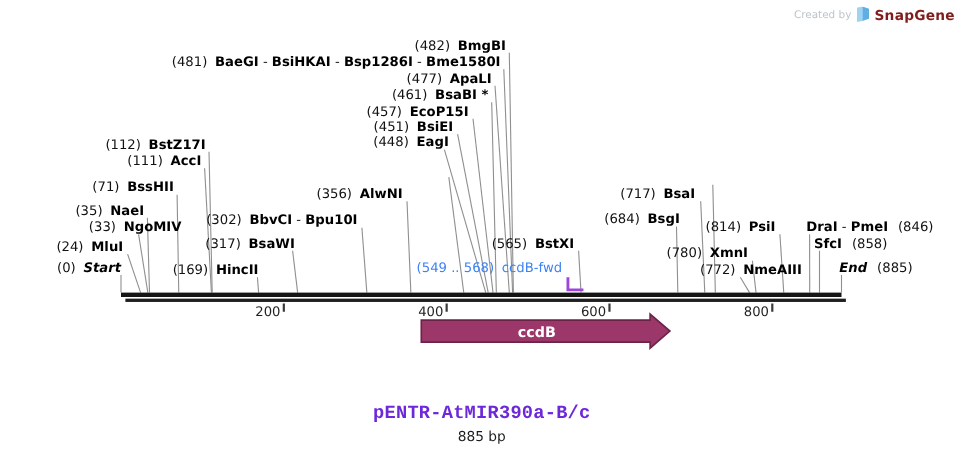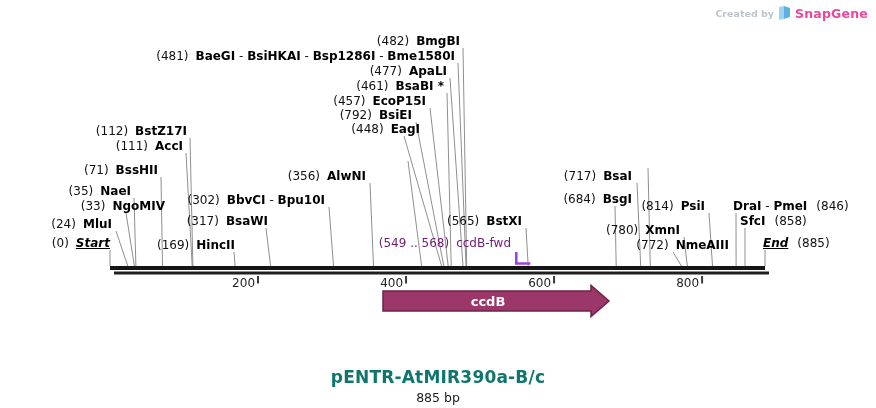--- a/index.html
+++ b/index.html
@@ -1,45 +1,45 @@
 <!DOCTYPE html>
 <html><head>
 <meta charset="utf-8">
 <style>
   html,body{margin:0;padding:0;background:#ffffff;}
   body{width:876px;height:408px;font-family:"DejaVu Sans","Liberation Sans",sans-serif;}
   #stage{position:relative;width:876px;height:408px;overflow:hidden;background:#fff;}
 
   
   #brand{position:absolute;top:6px;right:8px;display:flex;align-items:center;gap:5px;}
-  .created-by{font-size:9.5px;color:#bdc5cd;font-weight:bold;}
-  .snapgene{font-size:12.5px;color:#ec4899;font-weight:600;letter-spacing:.2px;}
+  .created-by{font-size:9.5px;color:#bdc5cd;}
+  .snapgene{font-size:12.5px;color:#7f1d1d;font-weight:600;letter-spacing:.2px;}
 
   
   #labels{position:absolute;left:0;top:0;width:876px;height:408px;pointer-events:none;}
   .site{position:absolute;white-space:nowrap;font-size:12px;color:#000;line-height:13px;pointer-events:auto;}
   .site.end{transform:translateX(-100%);}
   .site .num{font-weight:400;color:#111;}
   .site .num-left{margin-right:7px;}
   .site .num-right{margin-left:9px;}
   .site .name{font-weight:700;color:#000;}
   .site .sep{font-weight:400;color:#222;}
-  .site.italic .name{font-style:italic;text-decoration:underline;}
+  .site.italic .name{font-style:italic;}
 
   .primer-label{position:absolute;white-space:nowrap;font-size:12px;line-height:13px;transform:translateX(-100%);}
   .primer-label .pname{margin-left:7px;}
 
   .ruler-num{position:absolute;font-size:12px;color:#1f1f1f;line-height:13px;transform:translateX(-100%);}
 
   #map-svg{position:absolute;left:0;top:0;}
   .conn{stroke:#8f8f8f;stroke-width:1;}
   .tickline{stroke:#3a3a3a;stroke-width:2;}
 
   #title-block{position:absolute;left:0;width:876px;top:367px;text-align:center;}
-  .map-title{font-size:17px;font-weight:700;color:#0f766e;letter-spacing:.2px;}
+  .map-title{font-size:17px;font-weight:700;color:#6d28d9;letter-spacing:.2px;font-family:Liberation Mono, monospace;}
   .map-bp{font-size:12.5px;color:#1c1c1c;margin-top:3px;}
 </style>
 </head>
 <body>
 
 <div id="stage">
 
   <div id="brand">
     <span class="created-by">Created by</span>
     <svg width="11" height="15" viewBox="0 0 11 15">
@@ -102,43 +102,43 @@
       <div class="site end" style="left: 112px; top: 218px;"><span class="num num-left">(24)</span><span class="name">MluI</span></div>
       <div class="site end" style="left: 122px; top: 200px; margin-left: 43px;"><span class="num num-left">(33)</span><span class="name">NgoMIV</span></div>
       <div class="site end" style="left: 131px; top: 185px;"><span class="num num-left">(35)</span><span class="name">NaeI</span></div>
       <div class="site end" style="left: 158px; top: 164px;"><span class="num num-left">(71)</span><span class="name">BssHII</span></div>
       <div class="site end" style="left: 183px; top: 140px;"><span class="num num-left">(111)</span><span class="name">AccI</span></div>
       <div class="site end" style="left: 187px; top: 125px;"><span class="num num-left">(112)</span><span class="name">BstZ17I</span></div>
       <div class="site end" style="left: 235px; top: 239px;"><span class="num num-left">(169)</span><span class="name">HincII</span></div>
       <div class="site end" style="left: 268px; top: 215px;"><span class="num num-left">(317)</span><span class="name">BsaWI</span></div>
       <div class="site end" style="left: 325px; top: 194px;"><span class="num num-left">(302)</span><span class="name">BbvCI</span><span class="sep">&nbsp;-&nbsp;</span><span class="name">Bpu10I</span></div>
       <div class="site end" style="left: 366px; top: 170px;"><span class="num num-left">(356)</span><span class="name">AlwNI</span></div>
-      <div class="site end" style="left: 420px; top: 123px;"><span class="num num-left">(448)</span><span class="name">EagI</span></div>
-      <div class="site end" style="left: 412px; top: 109px;"><span class="num num-left">(792)</span><span class="name">BsiEI</span></div>
+      <div class="site end" style="left: 408px; top: 123px;"><span class="num num-left">(448)</span><span class="name">EagI</span></div>
+      <div class="site end" style="left: 412px; top: 109px;"><span class="num num-left">(451)</span><span class="name">BsiEI</span></div>
       <div class="site end" style="left: 426px; top: 95px;"><span class="num num-left">(457)</span><span class="name">EcoP15I</span></div>
       <div class="site end" style="left: 444px; top: 80px;"><span class="num num-left">(461)</span><span class="name">BsaBI *</span></div>
       <div class="site end" style="left: 447px; top: 65px;"><span class="num num-left">(477)</span><span class="name">ApaLI</span></div>
       <div class="site end" style="left: 455px; top: 50px;"><span class="num num-left">(481)</span><span class="name">BaeGI</span><span class="sep">&nbsp;-&nbsp;</span><span class="name">BsiHKAI</span><span class="sep">&nbsp;-&nbsp;</span><span class="name">Bsp1286I</span><span class="sep">&nbsp;-&nbsp;</span><span class="name">Bme1580I</span></div>
       <div class="site end" style="left: 460px; top: 35px;"><span class="num num-left">(482)</span><span class="name">BmgBI</span></div>
       <div class="site end" style="left: 522px; top: 215px;"><span class="num num-left">(565)</span><span class="name">BstXI</span></div>
-      <div class="site end" style="left: 632px; top: 193px;"><span class="num num-left">(684)</span><span class="name">BsgI</span></div>
+      <div class="site end" style="left: 618px; top: 193px;"><span class="num num-left">(684)</span><span class="name">BsgI</span></div>
       <div class="site end" style="left: 632px; top: 170px;"><span class="num num-left">(717)</span><span class="name">BsaI</span></div>
       <div class="site end" style="left: 701px; top: 239px; margin-left: 28px;"><span class="num num-left">(772)</span><span class="name">NmeAIII</span></div>
       <div class="site end" style="left: 680px; top: 224px;"><span class="num num-left">(780)</span><span class="name">XmnI</span></div>
       <div class="site end" style="left: 705px; top: 200px;"><span class="num num-left">(814)</span><span class="name">PsiI</span></div>
       <div class="site" style="left: 733px; top: 200px;"><span class="name">DraI</span><span class="sep">&nbsp;-&nbsp;</span><span class="name">PmeI</span><span class="num num-right">(846)</span></div>
       <div class="site" style="left: 740px; top: 215px;"><span class="name">SfcI</span><span class="num num-right">(858)</span></div>
       <div class="site italic" style="left: 763px; top: 237px;"><span class="name">End</span><span class="num num-right">(885)</span></div>
       <div class="ruler-num" style="left: 255.023px; top: 277px;">200</div>
       <div class="ruler-num" style="left: 403.045px; top: 277px;">400</div>
       <div class="ruler-num" style="left: 551.068px; top: 277px;">600</div>
       <div class="ruler-num" style="left: 699.09px; top: 277px;">800</div>
     </div>
 
-  <div class="primer-label" style="left: 511px; top: 237px; color: #701a75;">
+  <div class="primer-label" style="left: 511px; top: 237px; color: #3b82f6;">
     <span class="pnum">(549 .. 568)</span><span class="pname">ccdB-fwd</span>
   </div>
 
   <div id="title-block">
     <div class="map-title">pENTR-AtMIR390a-B/c</div>
     <div class="map-bp">885 bp</div>
   </div>
 
 </div>
 

